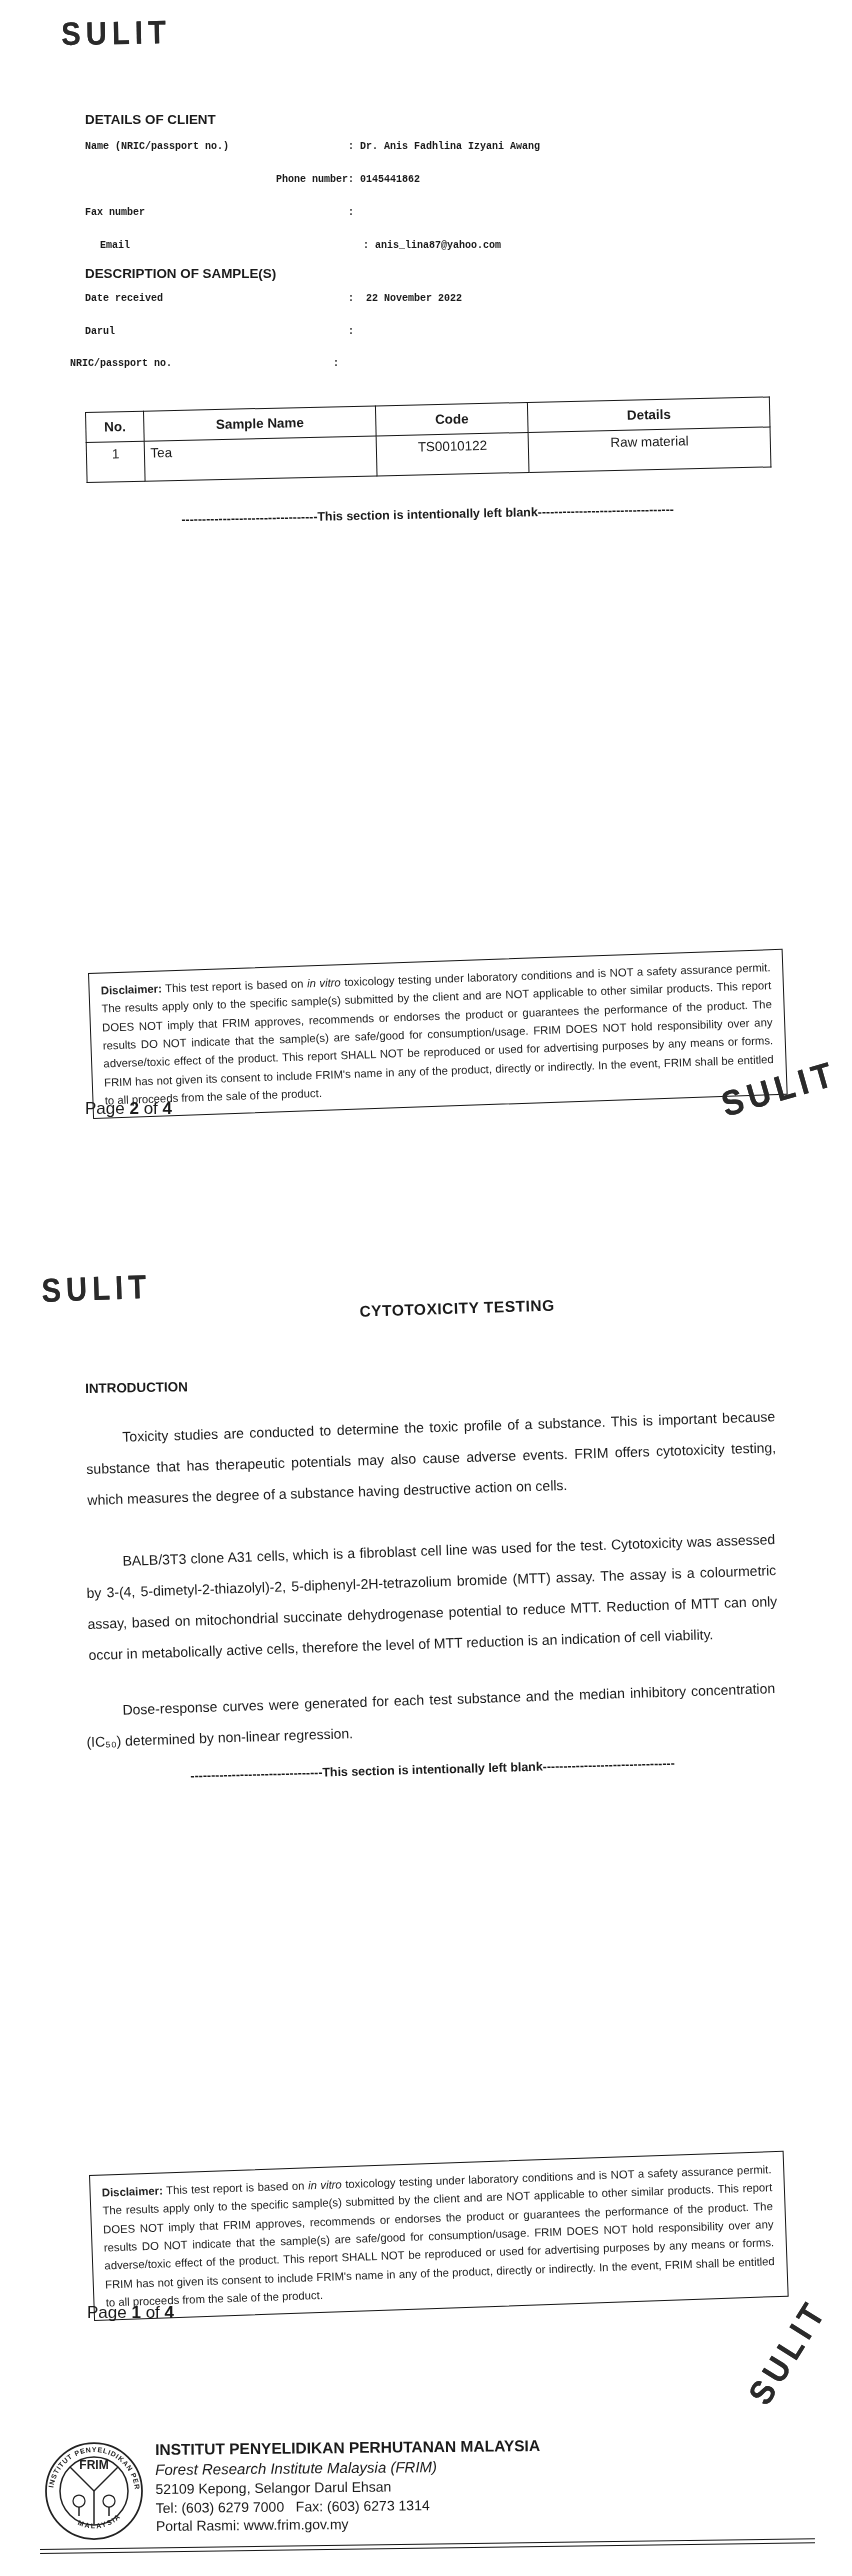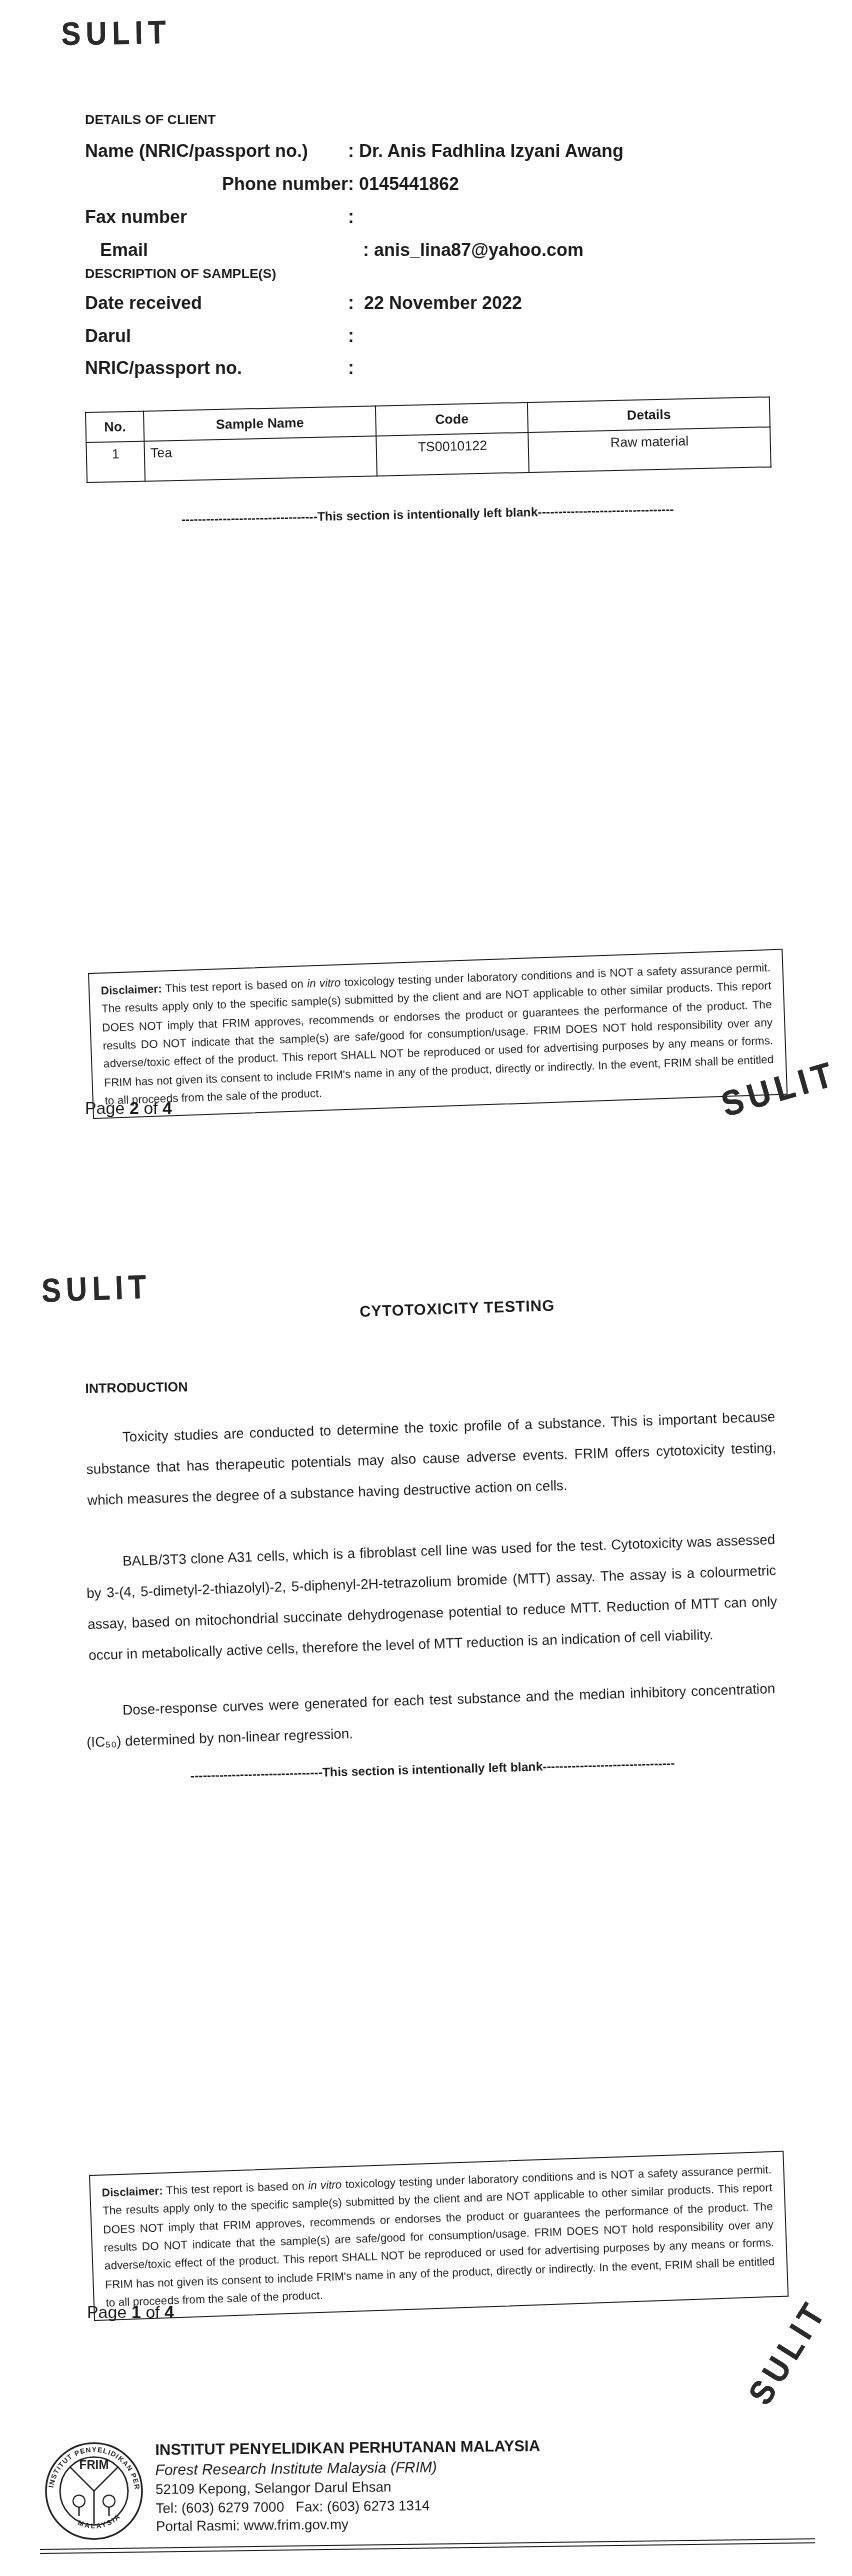--- a/index.html
+++ b/index.html
@@ -5,21 +5,21 @@
   html,body{margin:0;padding:0;background:#ffffff;}
   .canvas{position:relative;width:852px;height:3615px;background:#fff;overflow:hidden;
           font-family:"Liberation Sans",sans-serif;color:#1b1b1b;}
   .abs{position:absolute;}
   
   .stamp{font-weight:800;color:#2a2a2a;letter-spacing:5.2px;
          transform-origin:left top;text-shadow:0 0 0.5px #444;
          font-family:"Liberation Sans",sans-serif;}
   
   .h-bold{font-weight:700;font-size:13.4px;}
-  .field-row{display:flex;font-size:18px;font-weight:700;}
+  .field-row{display:flex;font-size:10px;font-weight:700;font-family:Liberation Mono, monospace;}
   .field-label{width:263px;}
   .field-value{white-space:pre-wrap;}
   
   table.samples{border-collapse:collapse;width:685px;transform:rotate(-1.3deg);transform-origin:left top;}
   table.samples th,table.samples td{border:1.3px solid #161616;font-size:13.4px;padding:4.1px 5.2px;}
   table.samples th{font-weight:700;text-align:center;height:20.6px;}
   table.samples td{height:31px;vertical-align:top;}
   .col-no{width:49px;text-align:center;}
   .col-name{width:234px;text-align:left;}
   .col-code{width:147px;text-align:center;}
@@ -78,21 +78,21 @@
   <div class="abs h-bold" style="left:85px;top:266px;">DESCRIPTION OF SAMPLE(S)</div>
 
   <div class="abs field-row" style="left:85px;top:293px;">
     <span class="field-label">Date received</span>
     <span class="field-value">:  22 November 2022</span>
   </div>
   <div class="abs field-row" style="left:85px;top:326px;">
     <span class="field-label">Darul</span>
     <span class="field-value">:</span>
   </div>
-  <div class="abs field-row" style="left:85px;top:358px;">
+  <div class="abs field-row" style="left:70px;top:358px;">
     <span class="field-label">NRIC/passport no.</span>
     <span class="field-value">:</span>
   </div>
 
   <div class="abs" style="left:85px;top:412px;">
     <table class="samples">
       <thead>
         <tr>
           <th class="col-no">No.</th>
           <th class="col-name">Sample Name</th>

